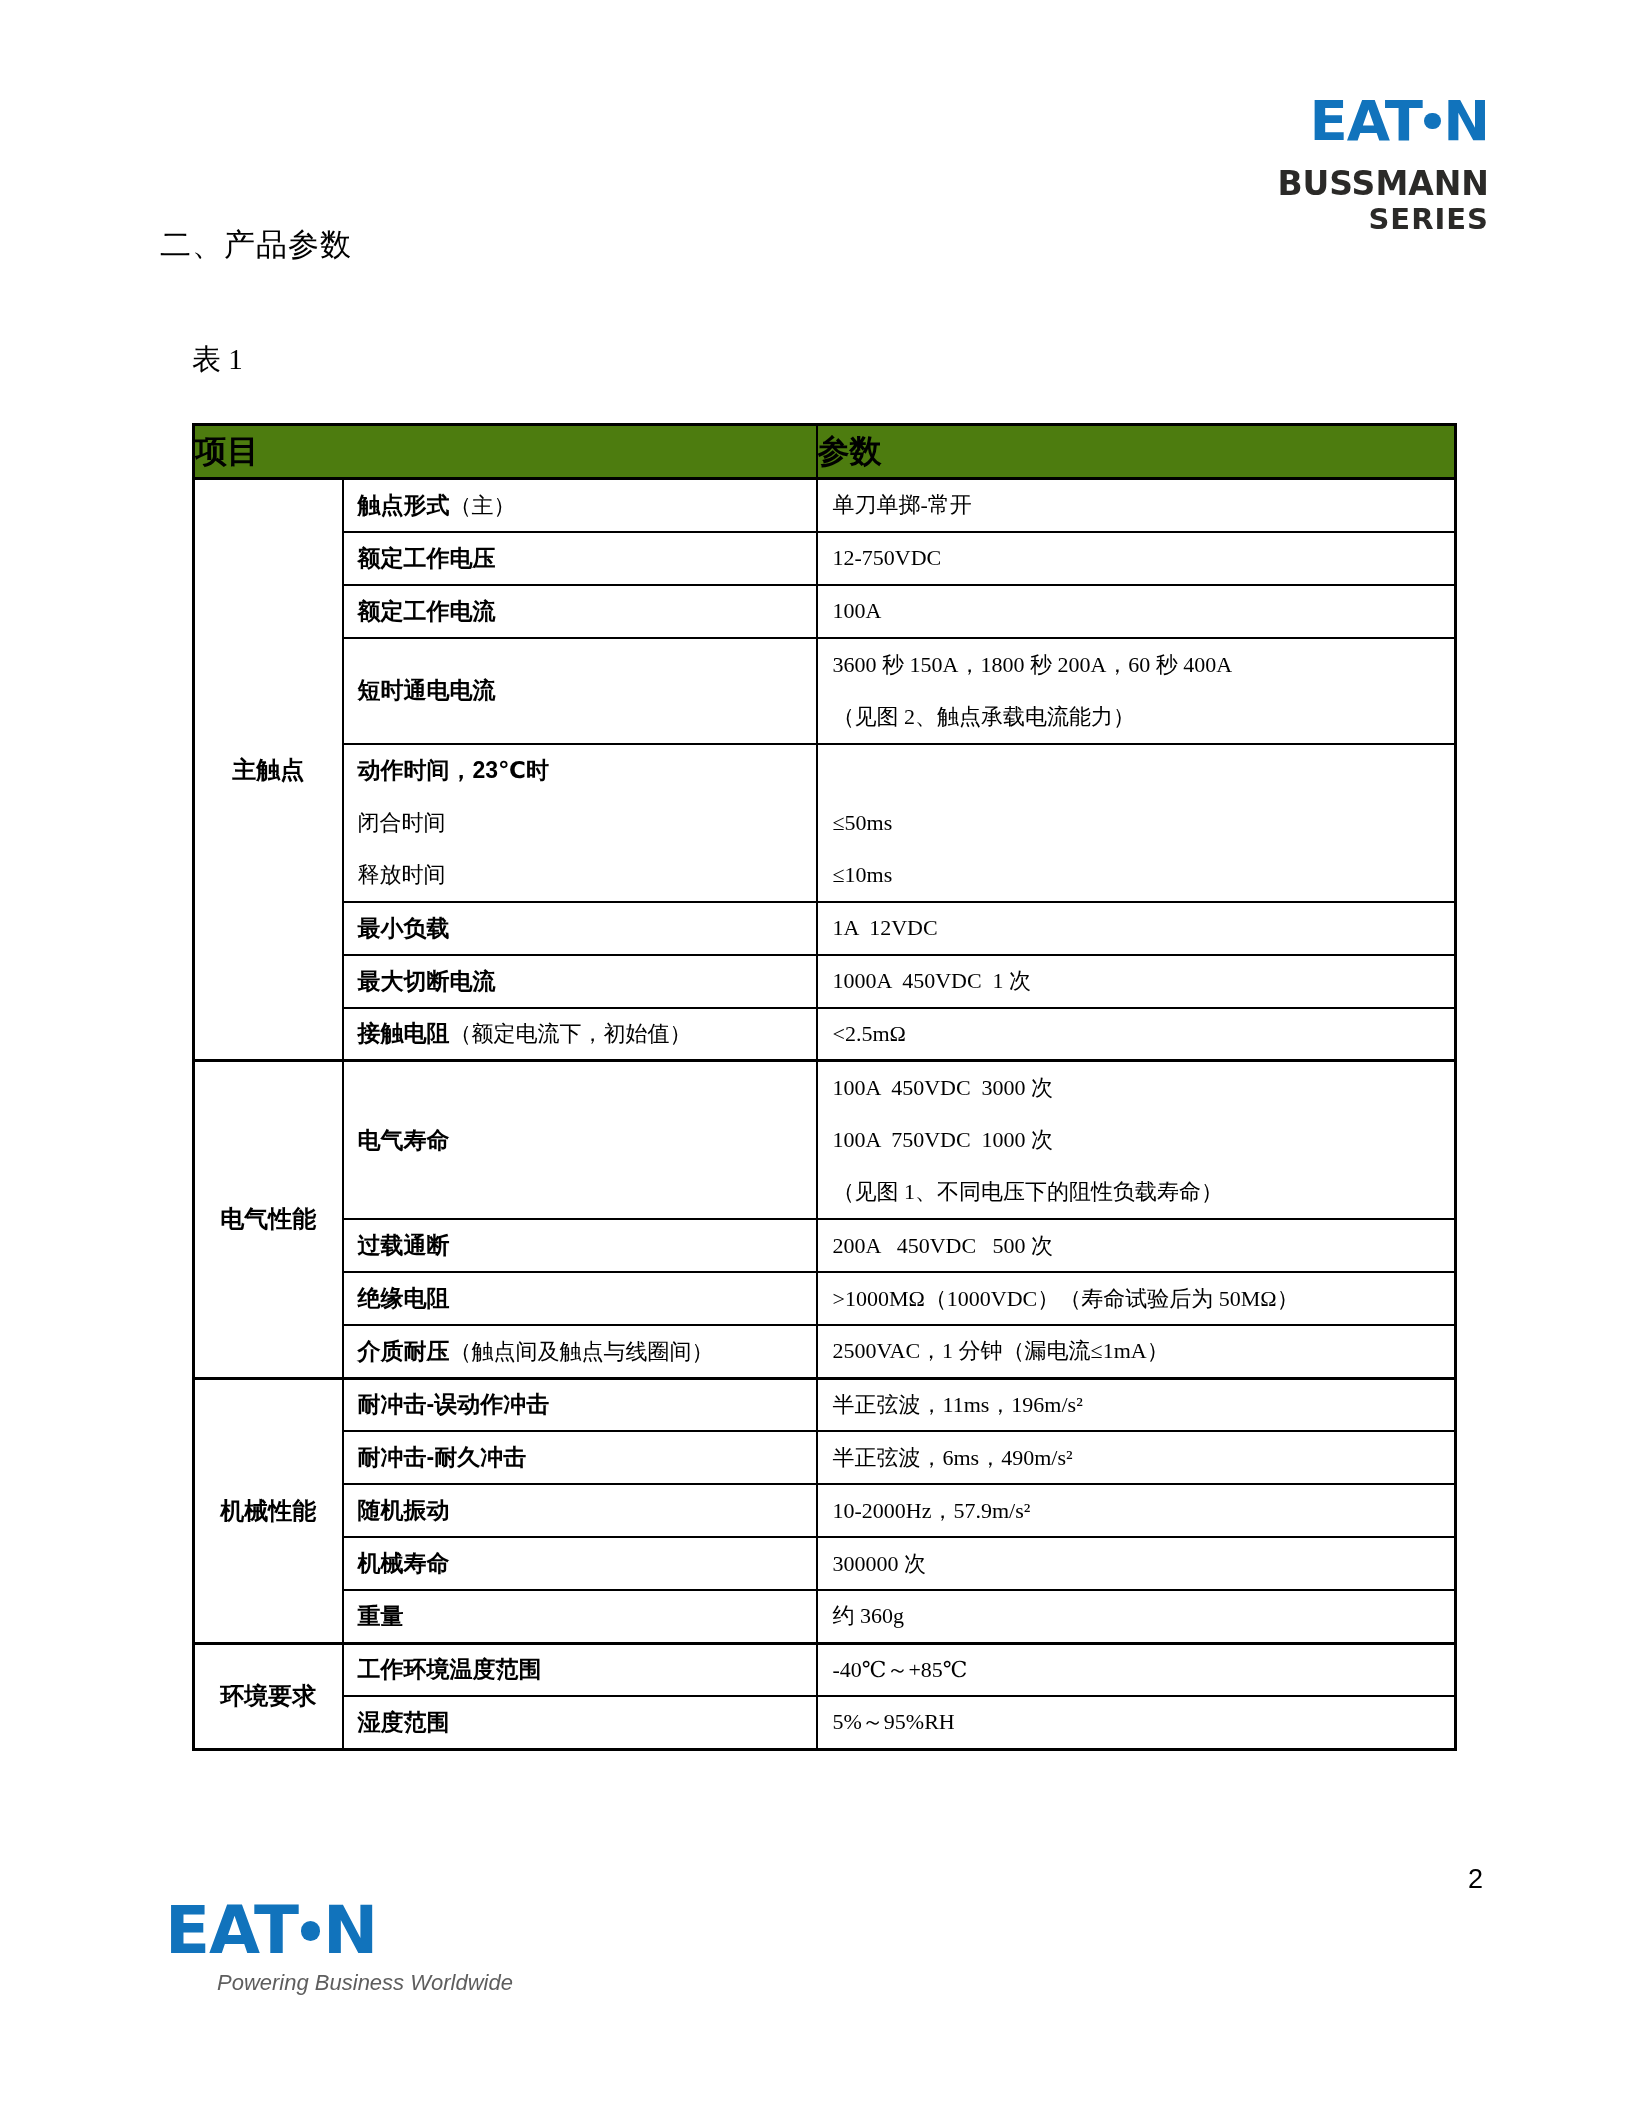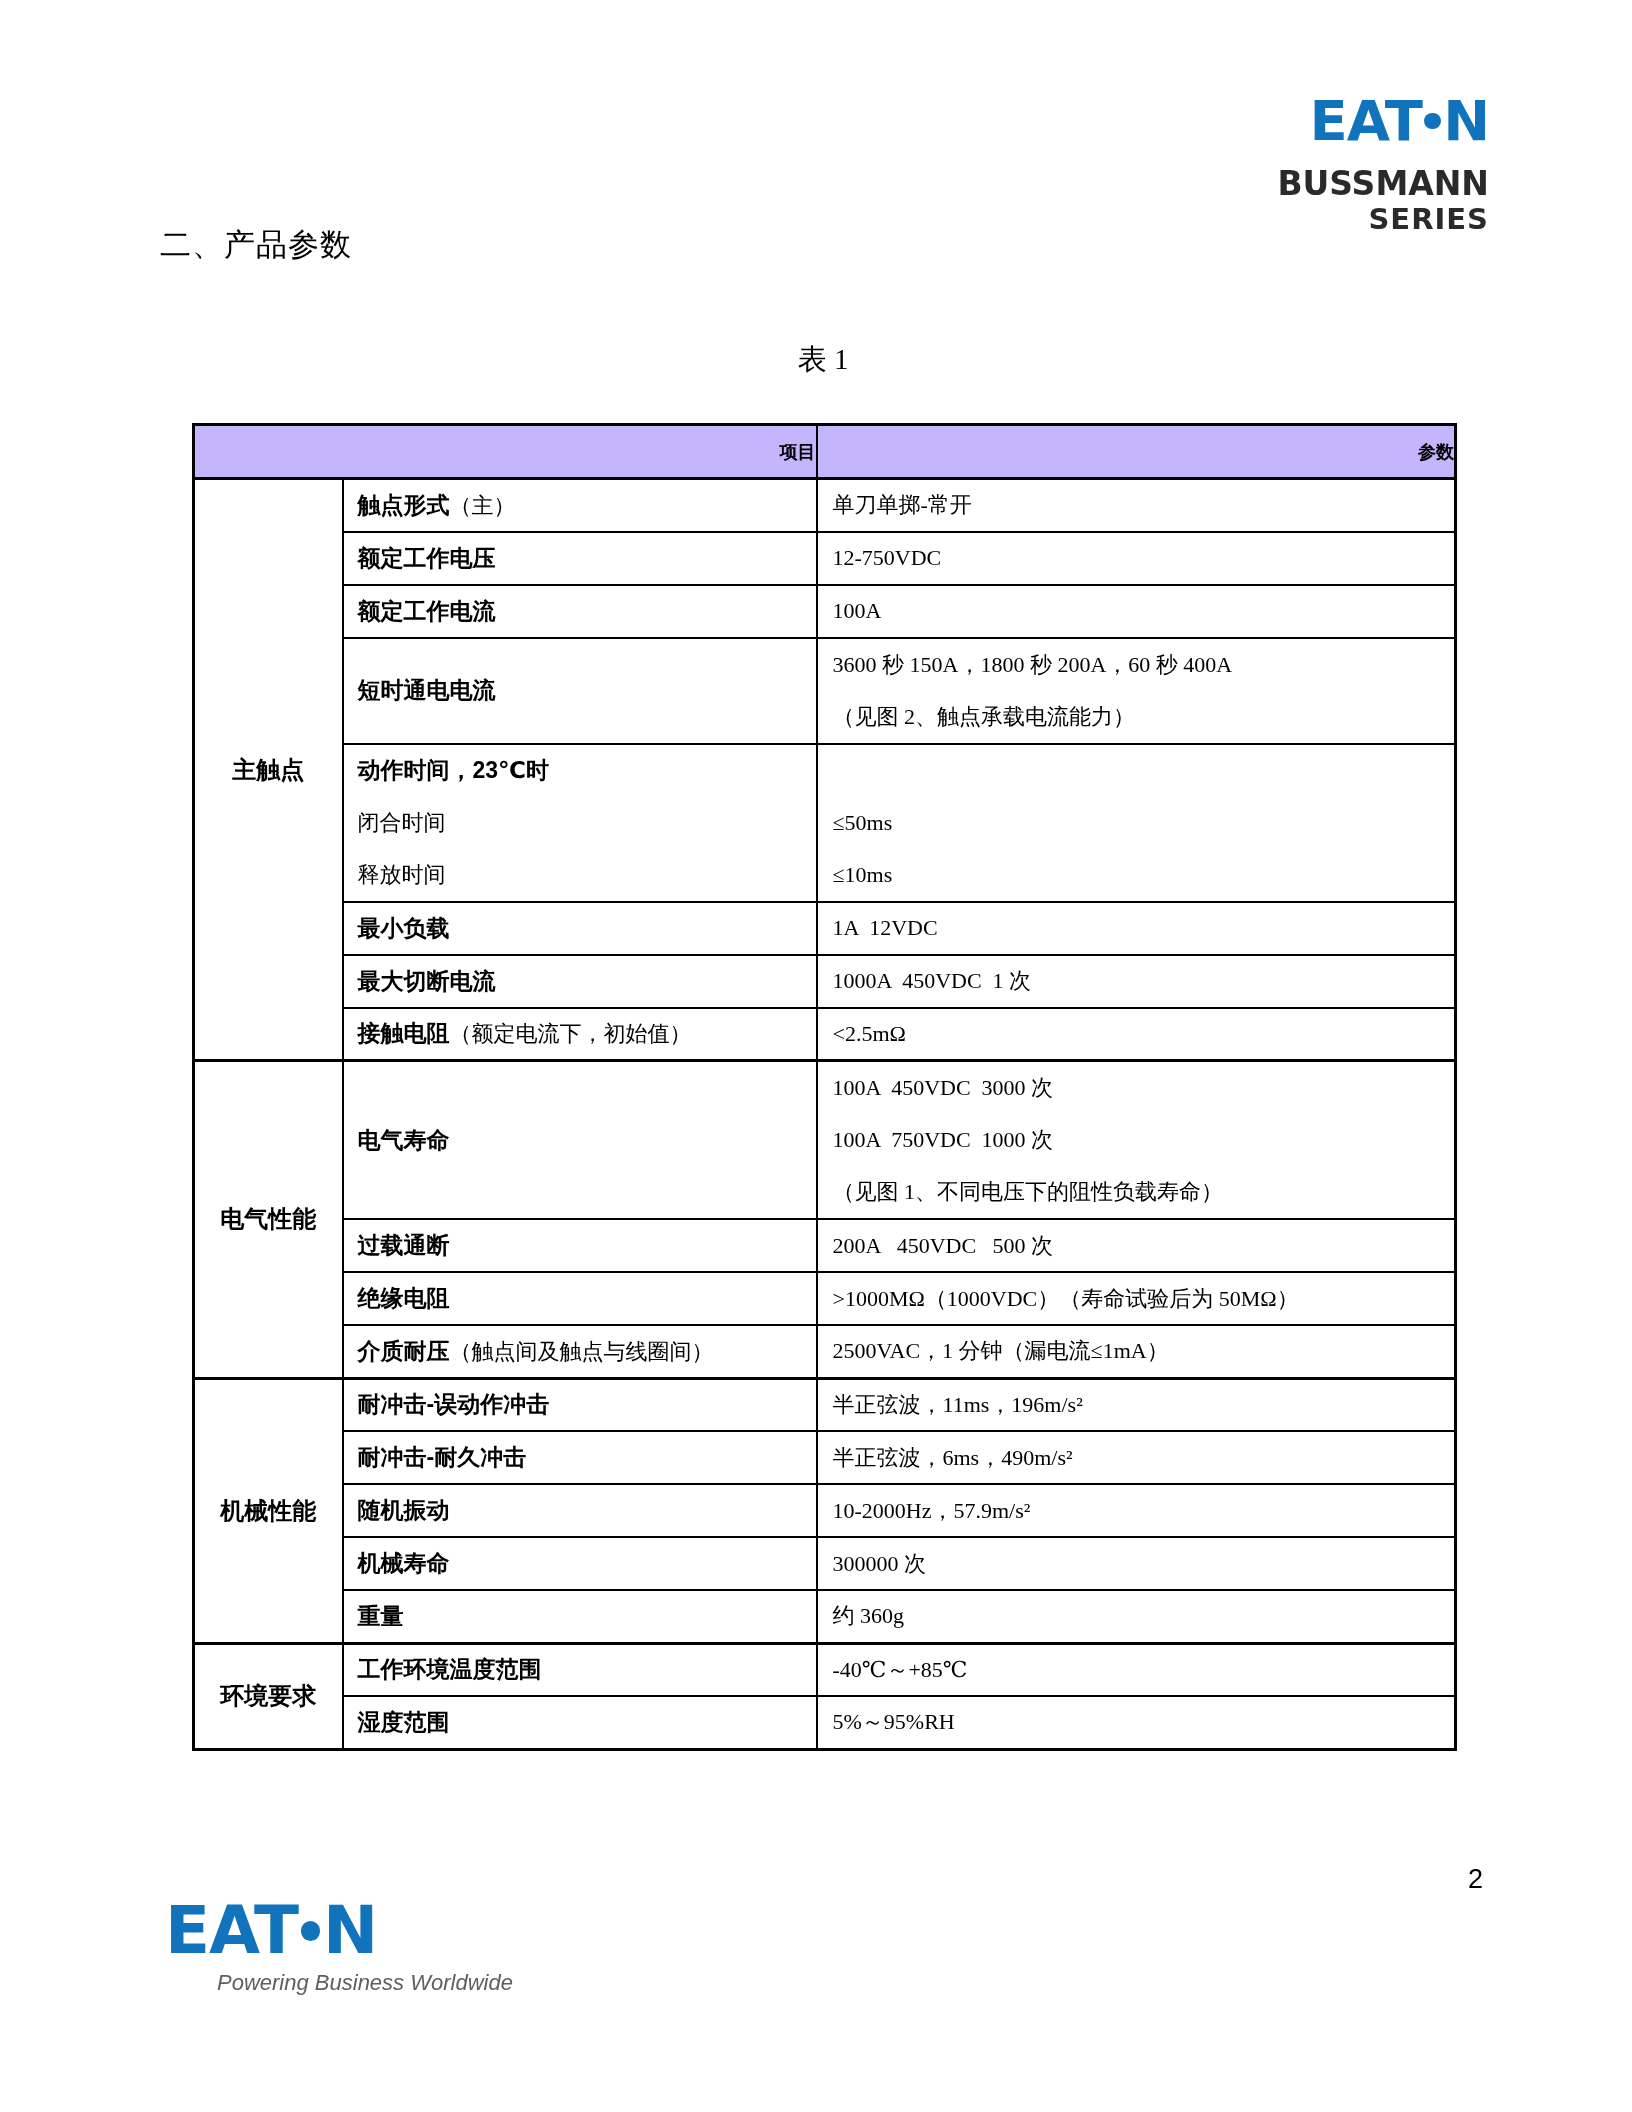--- a/index.html
+++ b/index.html
@@ -39,40 +39,40 @@
     color: #2B2A28; letter-spacing: 1px; margin-top: 5px;
   }
 
   
   .section-heading {
     position: absolute; left: 160px; top: 224px;
     font-size: 31px; letter-spacing: 1px;
   }
   .table-title {
     position: absolute; left: 192px; top: 340px; width: 1262px;
-    text-align: center; font-size: 29px;
+    font-size: 29px;
   }
 
   
   table.spec {
     position: absolute; left: 192px; top: 423px;
     width: 1262px; border-collapse: collapse; table-layout: fixed;
   }
   table.spec td { border: 2px solid #000; vertical-align: middle; }
   table.spec { border: 3px solid #000; }
   tr.head td { border-bottom: 3px solid #000; }
   tr.sec td { border-top: 3px solid #000; }
 
   col.c-cat  { width: 149px; }
   col.c-item { width: 474px; }
   col.c-par  { width: 639px; }
 
   tr.head td {
-    background: #c4b5fd; height: 54px; text-align: right;
-    font-weight: bold; font-size: 18px;
+    background: #4d7c0f; height: 54px; text-align: left;
+    font-weight: bold; font-size: 32px;
     font-family: "Liberation Sans", "DejaVu Sans", sans-serif;
   }
   td.cat {
     text-align: center; font-weight: bold; font-size: 24px;
     font-family: "Liberation Sans", "DejaVu Sans", sans-serif;
   }
   td.item { padding-left: 14px; font-size: 23px; }
   td.item .ib {
     font-weight: bold;
     font-family: "Liberation Sans", "DejaVu Sans", sans-serif;

